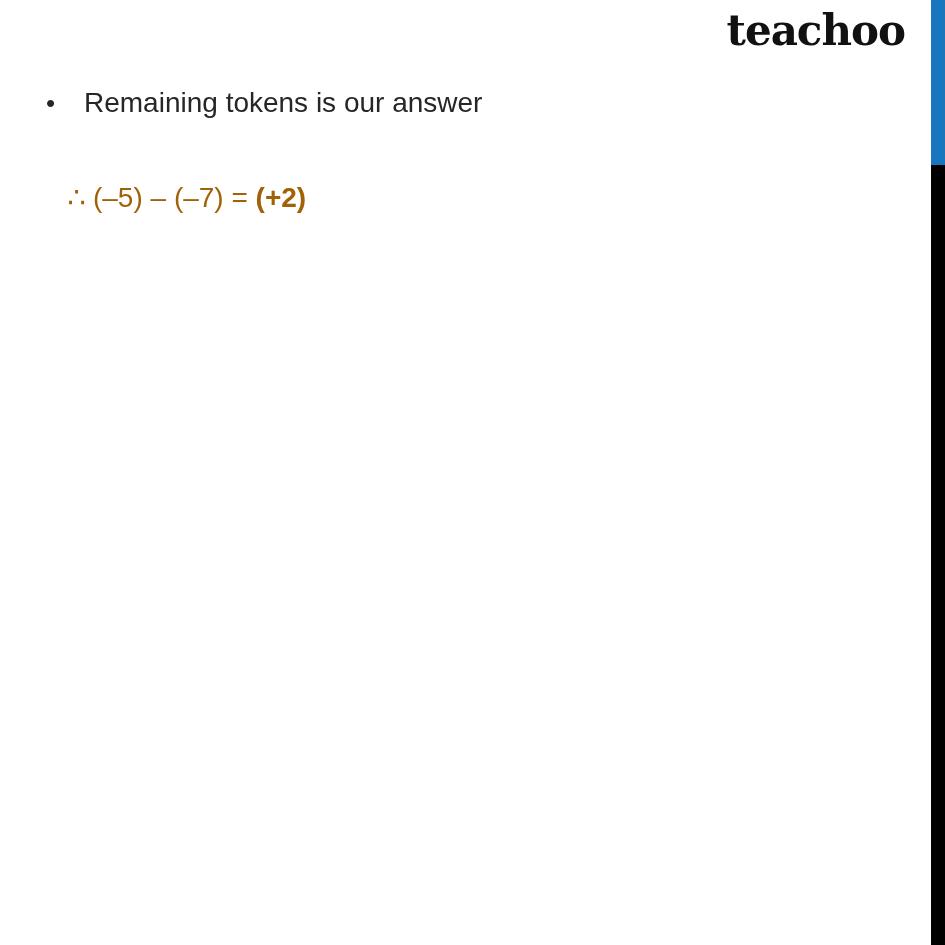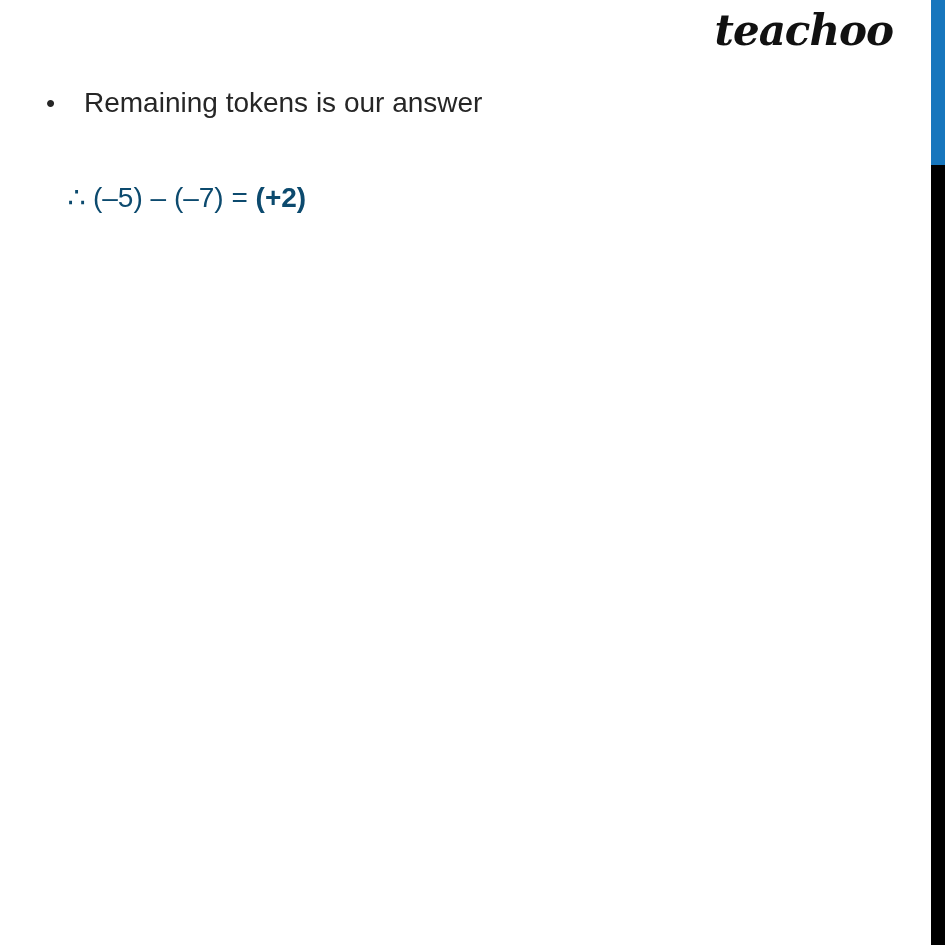--- a/index.html
+++ b/index.html
@@ -25,23 +25,22 @@
   .edge-bar-black {
     position: absolute;
     top: 165px;
     right: 0;
     width: 14px;
     height: 780px;
   }
   .logo {
     position: absolute;
     top: 10px;
-    right: 52px;
+    right: 40px;
     font-family: "DejaVu Serif", serif;
-    font-style: italic;
     font-weight: 700;
     font-size: 42px;
     letter-spacing: -1px;
     line-height: 1;
     margin-left: 8px;
   }
   .bullet-line {
     position: absolute;
     top: 86px;
     left: 46px;
@@ -54,21 +53,21 @@
   .bullet-marker {
     display: inline-block;
     width: 38px;
     font-size: 26px;
   }
   .conclusion-line {
     position: absolute;
     top: 147px;
     left: 36px;
     font-size: 28px;
-    color: #0c4a6e;
+    color: #a16207;
     line-height: 1.2;
     white-space: pre;
   }
   .therefore {
     margin-right: 8px;
   }
   .result {
     font-weight: 700;
   }
 </style>

